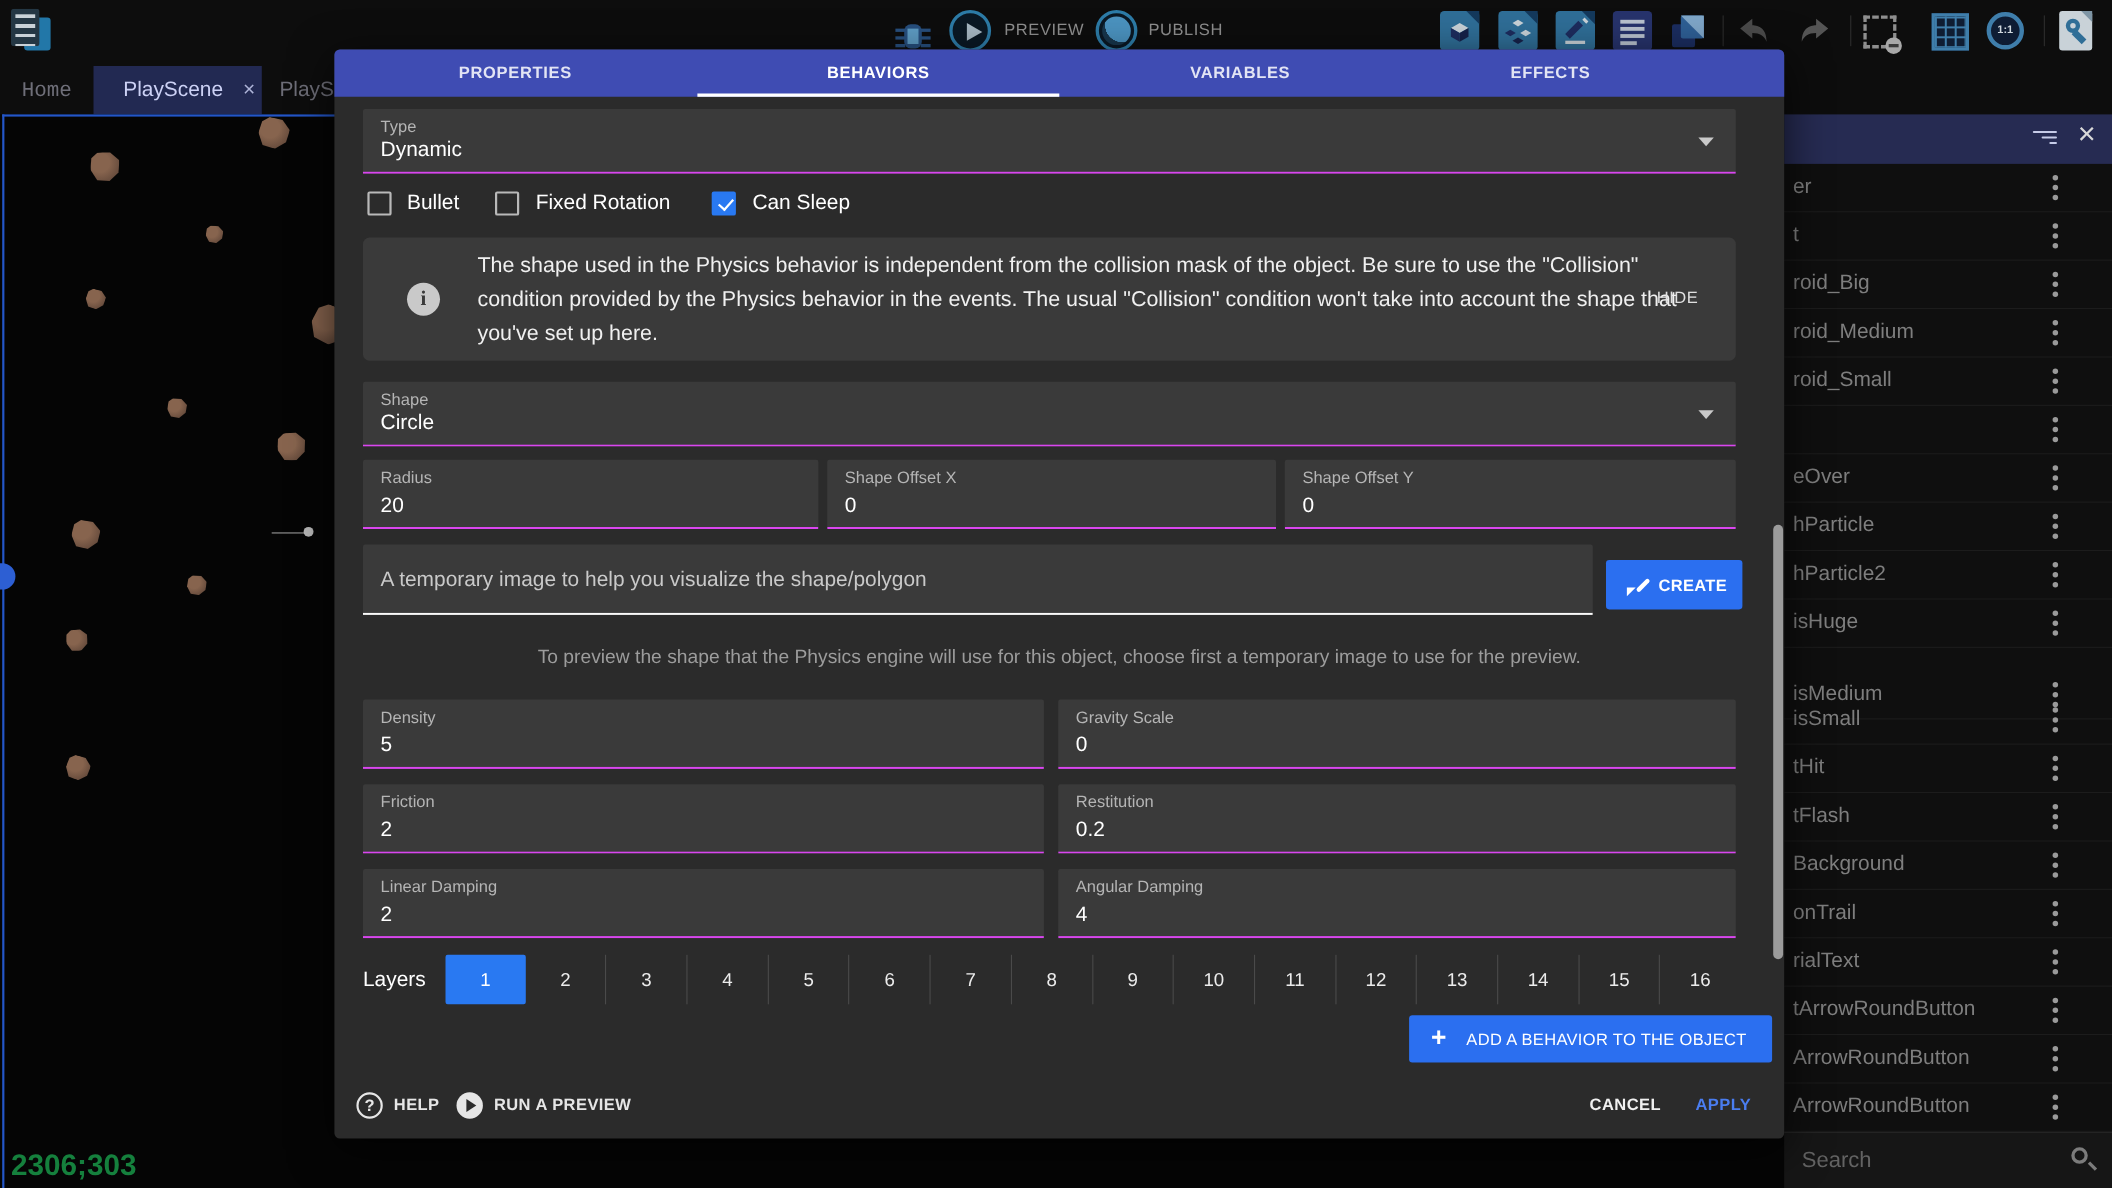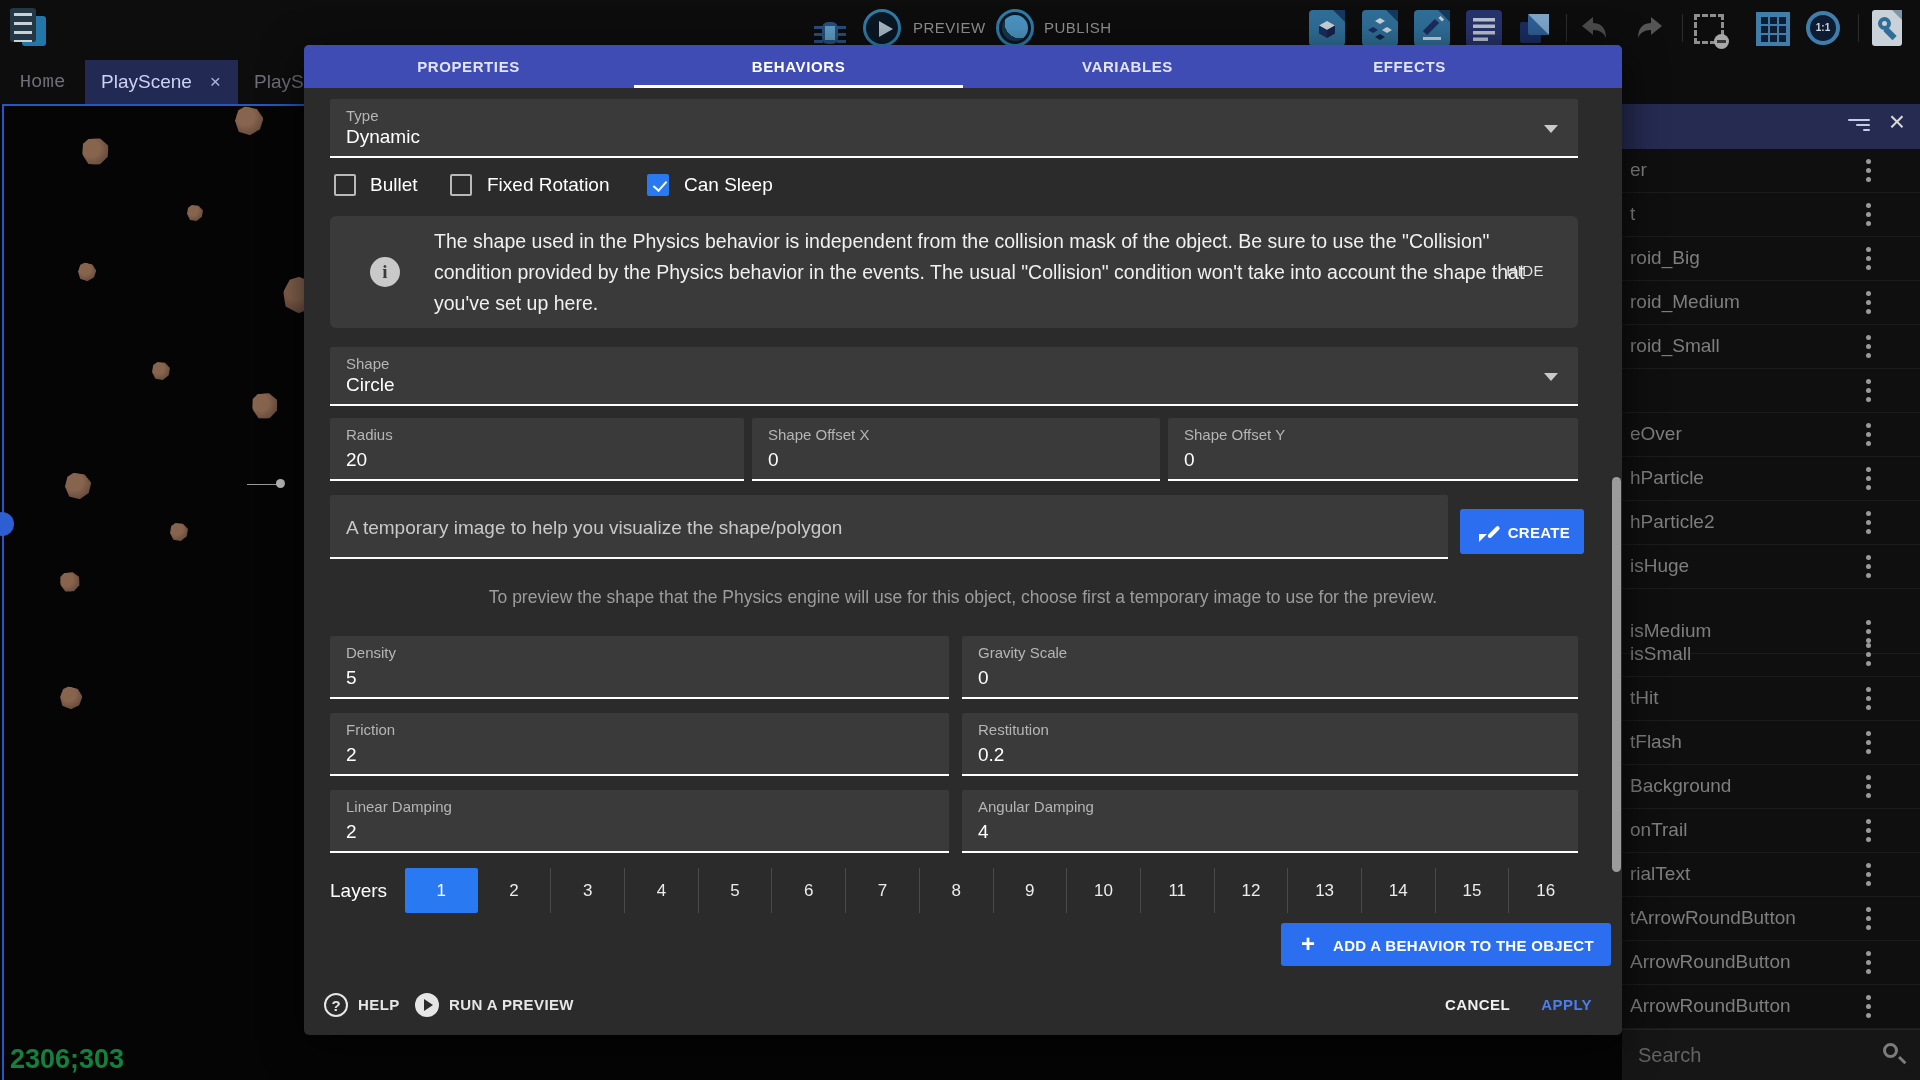--- a/index.html
+++ b/index.html
@@ -68,21 +68,21 @@
   .mag { position:absolute; right:22px; top:13px; width:15px; height:15px; border:3px solid #7c7c7c; border-radius:50%; }
   .mag::after { content:""; position:absolute; left:12px; top:12px; width:3px; height:9px; background:#7c7c7c; transform:rotate(-45deg); transform-origin:top left; }
 
   
   .dialog { position:absolute; left:304px; top:45px; width:1318px; height:990px; background:#2b2b2b; border-radius:5px; box-shadow:0 10px 40px rgba(0,0,0,.65); }
   .dlg-tabs { position:absolute; left:0; top:0; width:1318px; height:43px; background:#3f4cb3; border-radius:5px 5px 0 0; }
   .dtab { position:absolute; top:0; width:329px; height:43px; text-align:center; line-height:43px; font-size:15px; font-weight:bold; letter-spacing:.6px; color:rgba(255,255,255,.85); }
   .dtab.active { color:#fff; }
   .dtab-underline { position:absolute; left:330px; bottom:0; width:329px; height:3px; background:#ffffff; }
 
-  .fld { position:absolute; background:#3a3a3a; border-bottom:2px solid #ffffff; border-radius:2px 2px 0 0; }
+  .fld { position:absolute; background:#3a3a3a; border-bottom:2px solid #d946ef; border-radius:2px 2px 0 0; }
   .fld .lb { position:absolute; left:16px; top:8px; font-size:15px; color:#b5b5b5; }
   .fld .vl { position:absolute; left:16px; bottom:8px; font-size:19px; color:#ffffff; }
   .caret { position:absolute; right:20px; top:50%; margin-top:-3px; width:0; height:0; border-left:7px solid transparent; border-right:7px solid transparent; border-top:8px solid #c9c9c9; }
 
   .cb-box { position:absolute; top:129px; width:22px; height:22px; border:2px solid #b9b9b9; border-radius:2px; }
   .cb-box.checked { background:#2979f2; border-color:#2979f2; }
   .cb-box.checked::after { content:""; position:absolute; left:7px; top:2px; width:6px; height:11px; border-right:2.5px solid #fff; border-bottom:2.5px solid #fff; transform:rotate(42deg); }
   .cb-label { position:absolute; top:129px; height:22px; line-height:22px; font-size:19px; color:#fff; }
 
   .info-box { position:absolute; left:26px; top:171px; width:1248px; height:112px; background:#3a3a3a; border-radius:6px; }
@@ -101,21 +101,21 @@
 
   .layers-label { position:absolute; left:26px; top:823px; height:45px; line-height:45px; font-size:19px; color:#fff; }
   .layer-cells { position:absolute; left:101px; top:823px; width:1177px; height:45px; display:flex; }
   .lcell { flex:1; text-align:center; line-height:45px; font-size:17px; color:#ececec; border-left:1px solid #4a4a4a; }
   .lcell:first-child { border-left:none; }
   .lcell.sel { background:#2979f2; color:#fff; border-left:none; border-radius:2px; }
   .lcell.sel + .lcell { border-left:none; }
 
   .add-btn { left:977px; top:878px; width:330px; height:43px; }
   .add-btn .plus { position:absolute; left:20px; top:7px; font-size:24px; font-weight:bold; }
-  .add-btn .txt { position:absolute; left:52px; top:14px; font-size:15px; font-weight:bold; letter-spacing:.3px; }
+  .add-btn .txt { position:absolute; left:52px; top:14px; font-size:15px; font-weight:normal; letter-spacing:.3px; }
 
   .foot-circle { position:absolute; top:948px; width:24px; height:24px; border-radius:50%; }
   .q-circle { left:20px; border:2px solid #e6e6e6; color:#e6e6e6; font-size:15px; font-weight:bold; text-align:center; line-height:21px; }
   .play-circle { left:111px; background:#e6e6e6; }
   .play-circle::after { content:""; position:absolute; left:9px; top:6px; border-left:9px solid #2b2b2b; border-top:6px solid transparent; border-bottom:6px solid transparent; }
   .foot-label { position:absolute; top:948px; height:24px; line-height:24px; font-size:15px; font-weight:bold; color:#e6e6e6; letter-spacing:.4px; }
   .cancel-btn { right:112px; color:#f0f0f0; }
   .apply-btn { right:30px; color:#4a7df0; }
   .dlg-scrollbar { position:absolute; left:1308px; top:432px; width:9px; height:395px; background:#9b9b9b; border-radius:5px; }
 </style>
@@ -214,21 +214,21 @@
     <div class="tb-sep" style="left:1858px;"></div>
     <div class="wrench" style="left:1872px;">
       <div class="fold"></div>
         <div class="ring"></div>
         <div class="bar"></div>
     </div>
   </div>
 
   <div class="tabs-row">
     <div class="etab" style="left:0;width:85px;text-align:center;font-family:Liberation Mono, monospace;">Home</div>
-    <div class="etab active" style="left:85px;width:153px;padding-left:16px;">
+    <div class="etab active" style="left:85px;width:153px;padding-left:27px;">
       <span>PlayScene</span><span class="xi">×</span>
     </div>
     <div class="etab" style="left:246px;width:70px;padding-left:8px;">PlayS</div>
   </div>
 
   <div class="canvas">
     <div class="cv-border-top"></div>
     <div class="cv-border-left"></div>
     <div class="guide-line"></div>
     <div class="guide-dot"></div>

